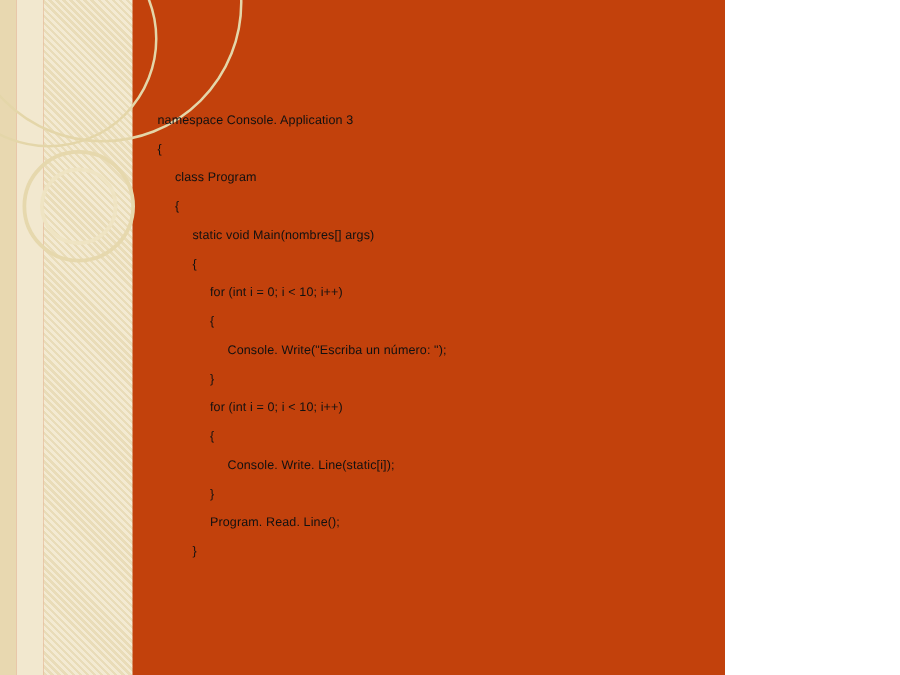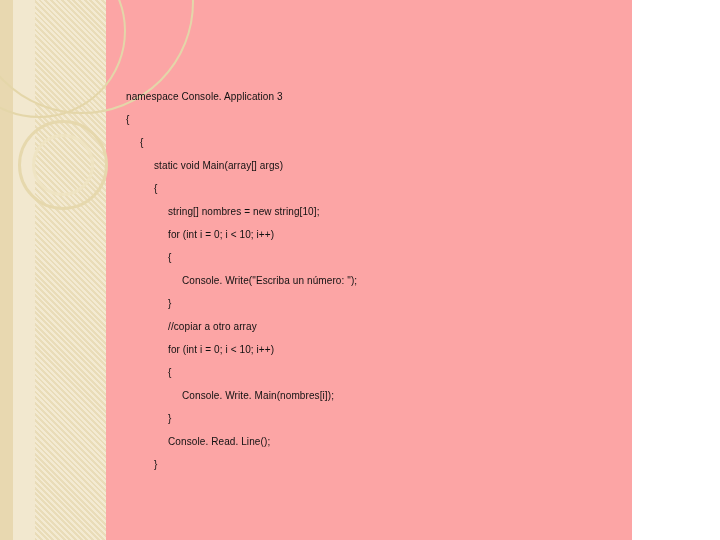--- a/index.html
+++ b/index.html
@@ -1,16 +1,16 @@
 <!DOCTYPE html>
 <html><head>
 <meta charset="utf-8">
 <style>
   html,body{margin:0;padding:0;width:720px;height:540px;background:#fff;overflow:hidden;font-family:Arial,Helvetica,sans-serif}
-  .slide{position:relative;width:632px;height:540px;background:#fca5a5}
+  .slide{position:relative;width:580px;height:540px;background:#c2410c}
   .sidebar{position:absolute;left:0;top:0;height:540px;width:106px}
   .stripe-a{position:absolute;top:0;left:0;width:13px;height:540px;background:#e8d8b0}
   .stripe-b{position:absolute;top:0;left:13px;width:22px;height:540px;background:#f2e8cf}
   .stripe-c{position:absolute;top:0;left:35px;width:71px;height:540px;
     background:repeating-linear-gradient(45deg,#e9dcb8 0 2px,#f3ead2 2px 4px)}
   .corner-arcs{position:absolute;left:-48px;top:-56px;width:170px;height:170px;border:2px solid #e4d6a9;border-radius:50%}
   .corner-arcs2{position:absolute;left:-30px;top:-110px;width:220px;height:220px;border:2px solid #e4d6a9;border-radius:50%}
   .swirl{position:absolute;left:18px;top:120px;width:84px;height:84px;border:3px solid #e6d8ad;border-radius:50%}
   .swirl-inner{position:absolute;left:32px;top:134px;width:56px;height:56px;border:3px solid #efe4c3;border-radius:50%}
   .content{position:absolute;left:126px;top:92px;right:20px;color:#111;font-size:10px;line-height:1.0}
@@ -31,31 +31,30 @@
     <div class="stripe-c"></div>
     <div class="corner-arcs"></div>
     <div class="corner-arcs2"></div>
     <div class="swirl"></div>
     <div class="swirl-inner"></div>
   </div>
 
   <div class="content">
     <p class="ln">namespace Console. Application 3</p>
     <p class="ln">{</p>
+    <p class="ln i1">class Program</p>
     <p class="ln i1">{</p>
-    <p class="ln i2">static void Main(array[] args)</p>
+    <p class="ln i2">static void Main(nombres[] args)</p>
     <p class="ln i2">{</p>
-    <p class="ln i3">string[] nombres = new string[10];</p>
     <p class="ln i3">for (int i = 0; i &lt; 10; i++)</p>
     <p class="ln i3">{</p>
     <p class="ln i4">Console. Write("Escriba un número: ");</p>
     <p class="ln i3">}</p>
-    <p class="ln i3">//copiar a otro array</p>
     <p class="ln i3">for (int i = 0; i &lt; 10; i++)</p>
     <p class="ln i3">{</p>
-    <p class="ln i4">Console. Write. Main(nombres[i]);</p>
+    <p class="ln i4">Console. Write. Line(static[i]);</p>
     <p class="ln i3">}</p>
-    <p class="ln i3">Console. Read. Line();</p>
+    <p class="ln i3">Program. Read. Line();</p>
     <p class="ln i2">}</p>
 
   </div>
 
 </div>
 
 </body></html>

